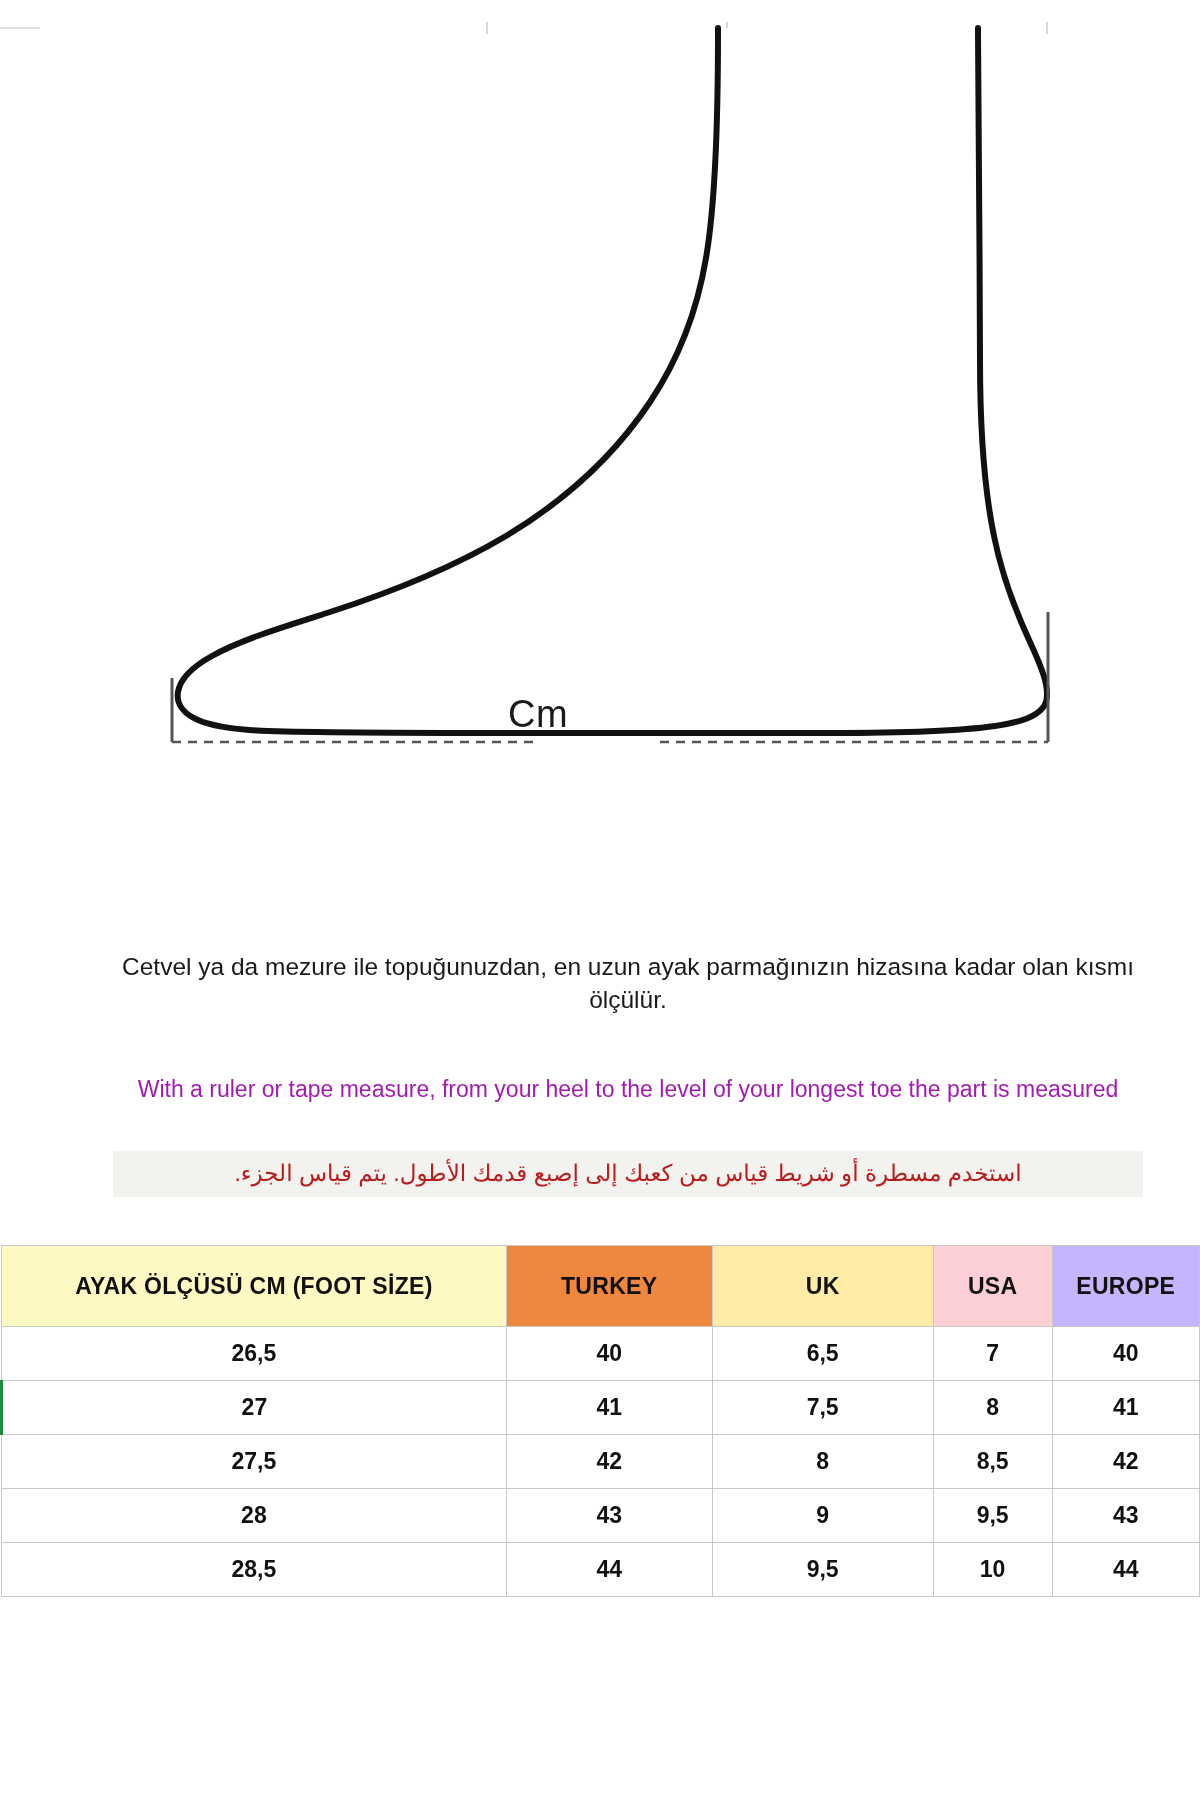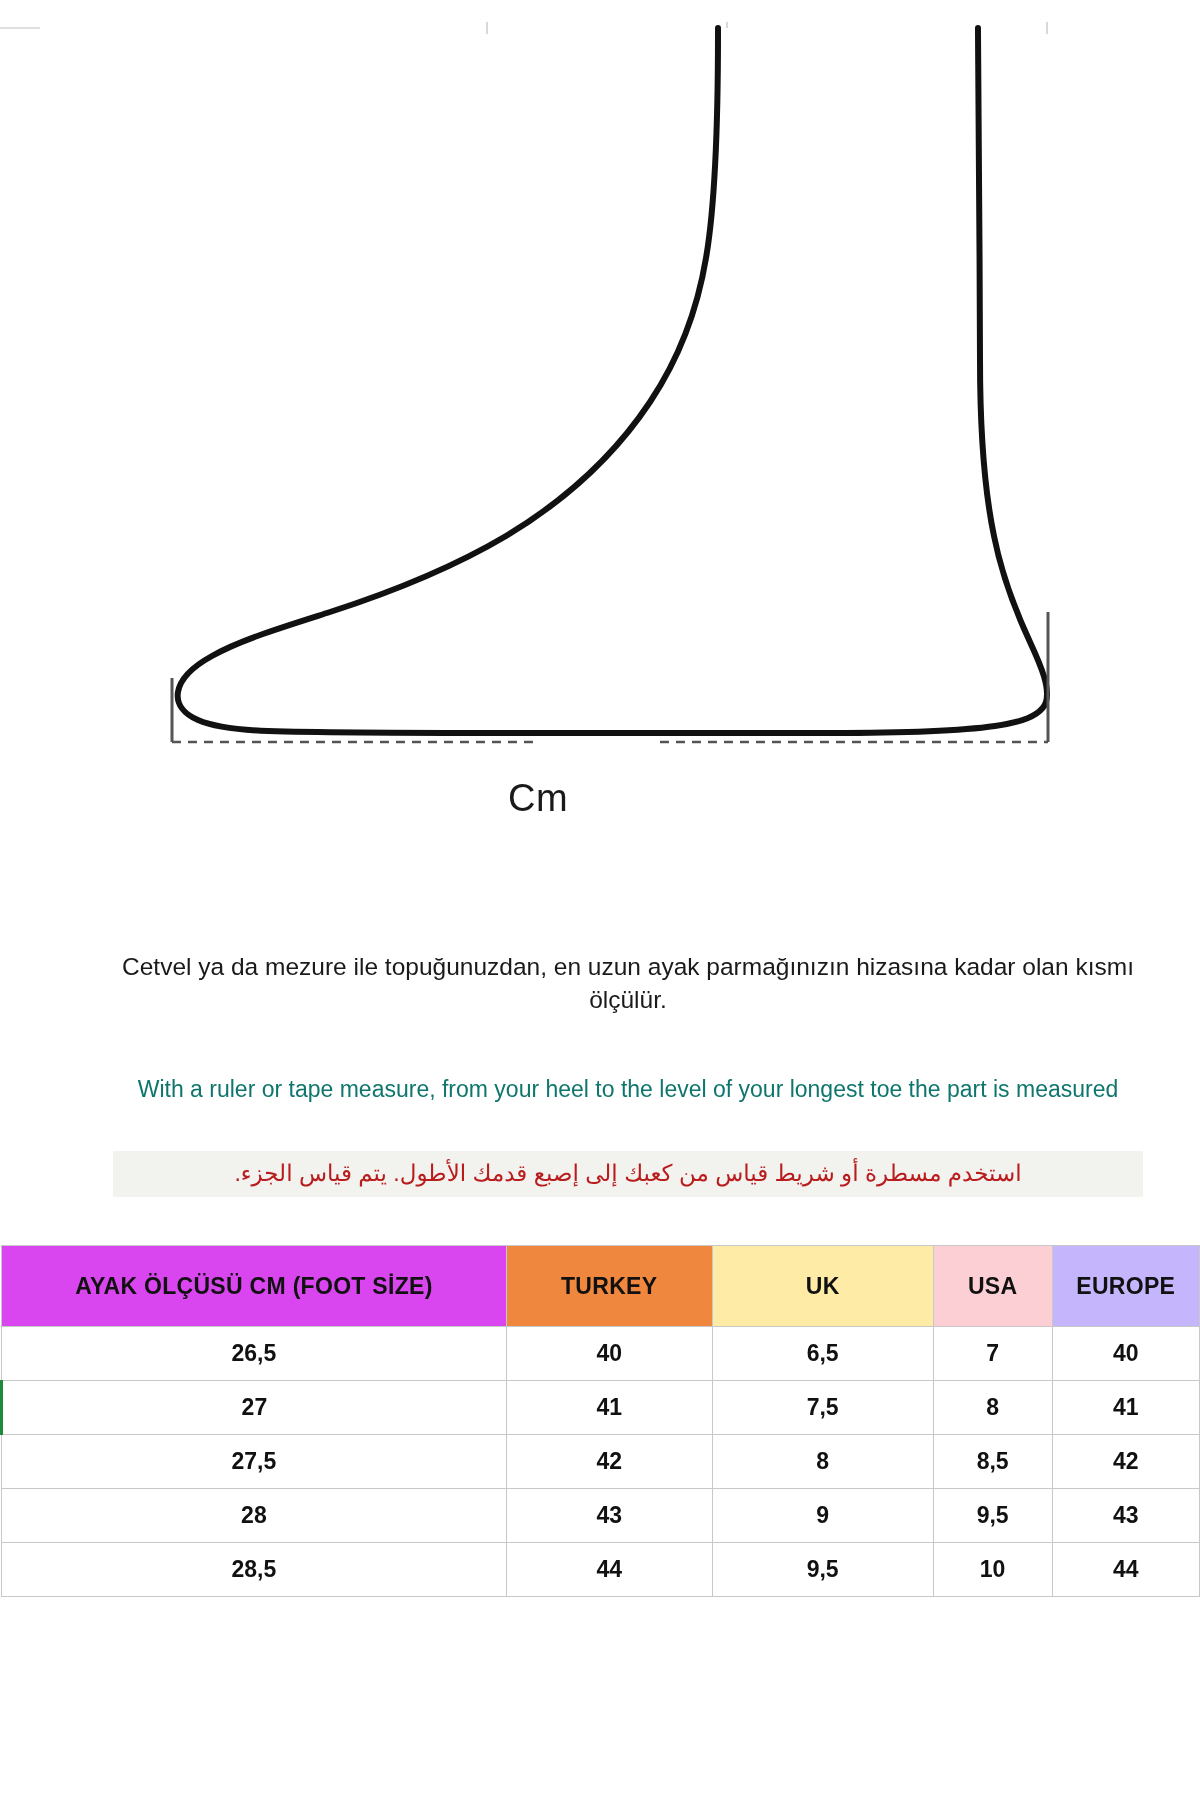--- a/index.html
+++ b/index.html
@@ -31,21 +31,21 @@
     top: 130;
     width: 1200px;
     height: 800px;
   }
   .diagram svg {
     display: block;
   }
   .cm-label {
     position: absolute;
     left: 508px;
-    top: 777px;
+    top: 693px;
     font-size: 38px;
     font-family: "Liberation Sans", sans-serif;
     color: #1a1a1a;
     letter-spacing: 0.5px;
   }
 
   
   .instructions {
     position: absolute;
     left: 0;
@@ -57,21 +57,21 @@
   .instr-tr {
     font-size: 24.5px;
     line-height: 1.35;
     color: #1a1a1a;
     margin: 0 auto;
     width: 1030px;
   }
   .instr-en {
     font-size: 23px;
     line-height: 1.35;
-    color: #0f766e;
+    color: #a21caf;
     margin: 58px auto 0 auto;
     width: 1000px;
   }
   .instr-ar {
     direction: rtl;
     font-size: 23px;
     line-height: 1.4;
     color: #b91c1c;
     margin: 46px auto 0 auto;
     width: 1030px;
@@ -104,21 +104,21 @@
   .size-table tbody td {
     height: 51px;
     font-size: 23px;
   }
   .col-foot  { width: 490px; }
   .col-turkey{ width: 198px; }
   .col-uk    { width: 213px; }
   .col-usa   { width: 113px; }
   .col-europe{ width: 141px; }
 
-  .th-foot   { background: #d946ef; }
+  .th-foot   { background: #fef9c3; }
   .th-turkey { background: #f0873f; }
   .th-uk     { background: #fdeba6; }
   .th-usa    { background: #fbcfd4; }
   .th-europe { background: #c4b5fd; }
 
   .size-table tbody tr td { background: #ffffff; }
 
   
   .size-table tbody tr:nth-child(2) td:first-child {
     border-left: 3px solid #1f8a3b;

